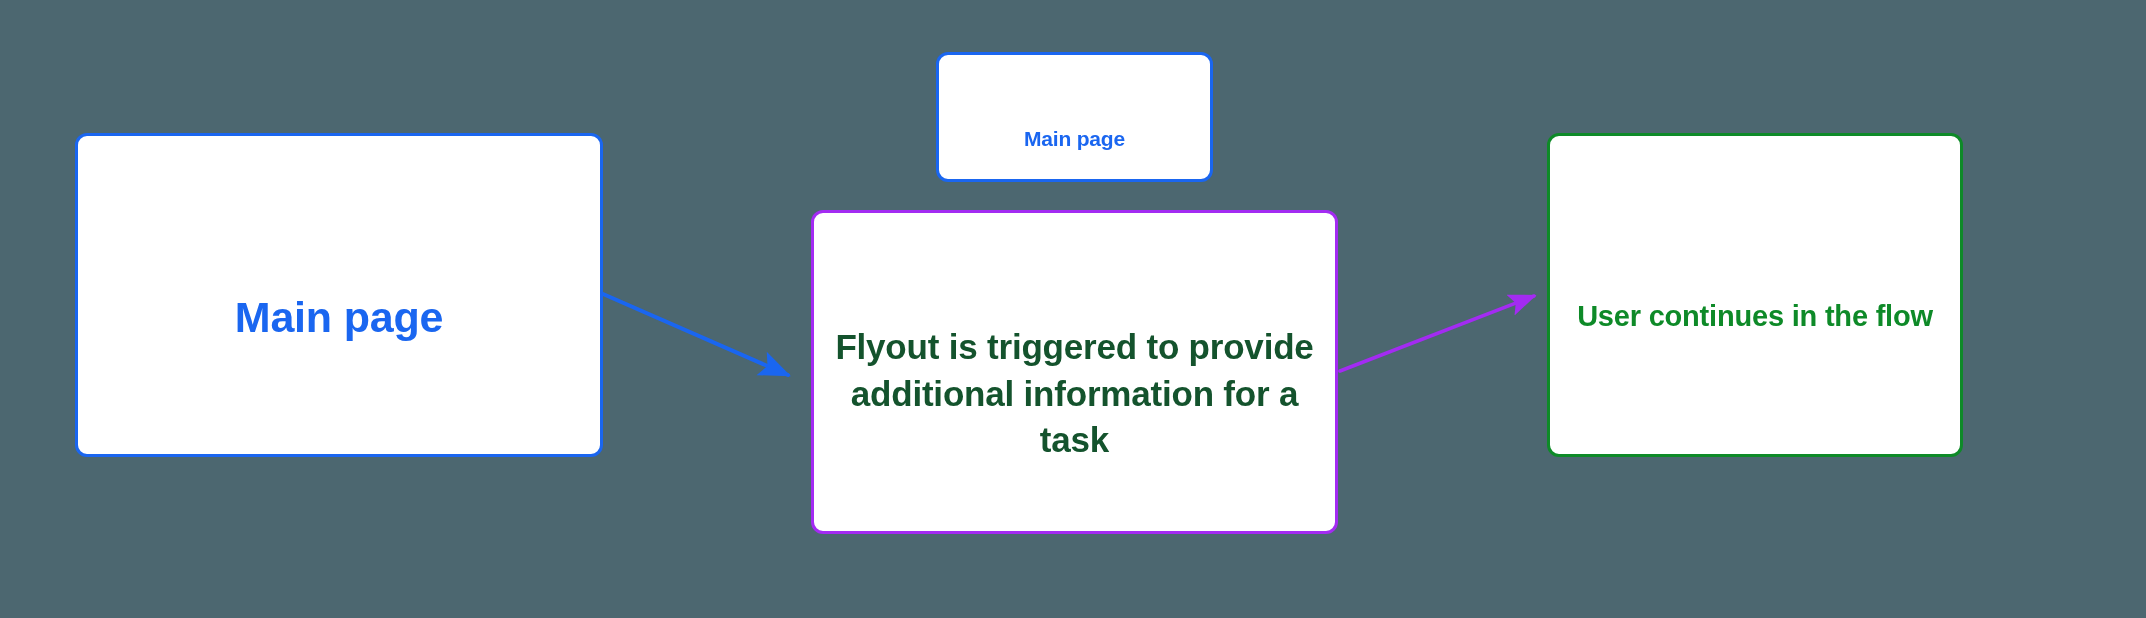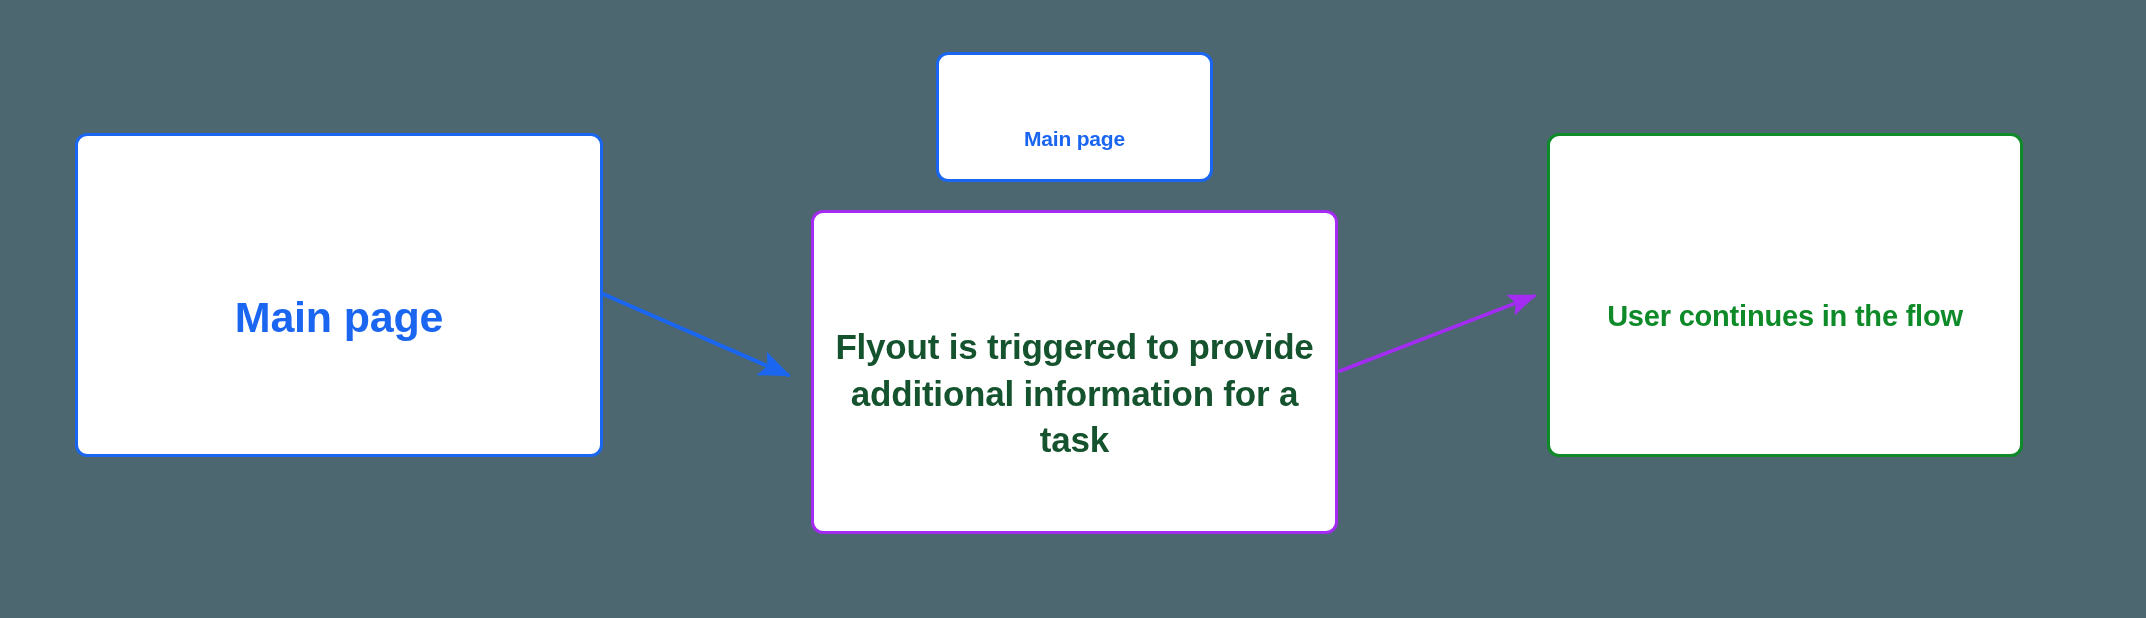--- a/index.html
+++ b/index.html
@@ -79,21 +79,21 @@
   #node-flyout .node-label {
     color: #14532d;
     font-size: 35px;
     line-height: 1.33;
   }
 
   
   #node-user-continues {
     left: 1547px;
     top: 133px;
-    width: 476px;
+    width: 416px;
     height: 324px;
     border-color: #0e8a28;
   }
   #node-user-continues .node-label {
     color: #0e8a28;
     font-size: 29px;
   }
 
   
   #connector-layer {

